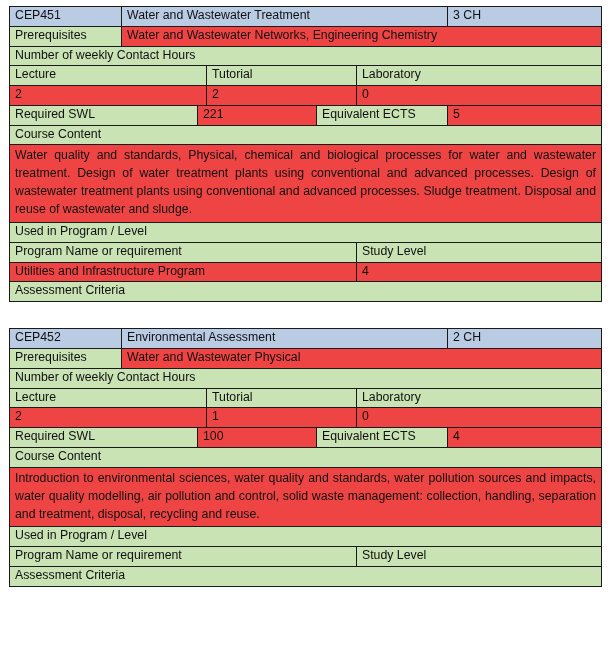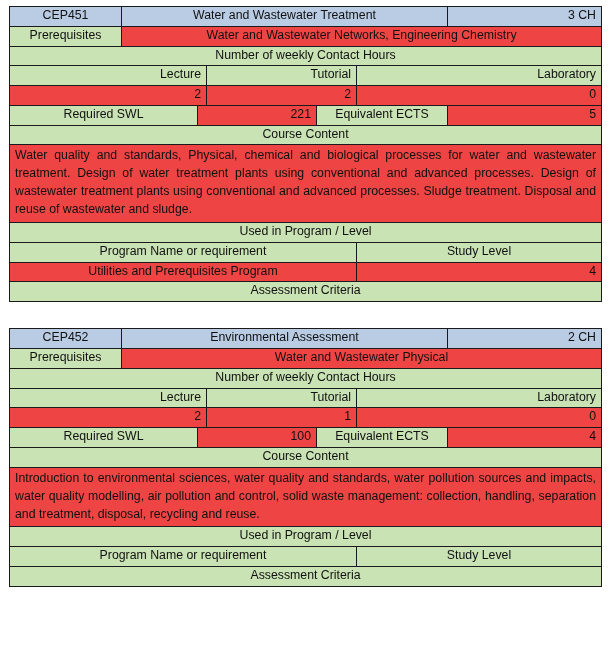--- a/index.html
+++ b/index.html
@@ -30,22 +30,22 @@
     border: 1px solid #1a1a1a;
     padding: 2px 5px 3px 5px;
     vertical-align: middle;
     height: 18px;
     box-sizing: border-box;
     background: #ef4444;
     word-wrap: break-word;
   }
   .hdr-blue { background: #b9cce4 !important; }
   .hdr-green { background: #c9e3b4 !important; }
-  .c { text-align: right; }
-  .l { text-align: center; }
+  .c { text-align: left; }
+  .l { text-align: left; }
   .content-cell {
     text-align: justify;
     text-justify: inter-word;
     line-height: 1.46;
     padding: 3px 6px 4px 6px;
     vertical-align: top;
   }
   .table-gap { height: 26px; }
 </style>
 </head>
@@ -115,21 +115,21 @@
     <tr>
       <td class="hdr-green l" colspan="12">Used in Program / Level</td>
     </tr>
 
     <tr>
       <td class="hdr-green l" colspan="8">Program Name or requirement</td>
       <td class="hdr-green l" colspan="4">Study Level</td>
     </tr>
 
     <tr>
-      <td class="l" colspan="8">Utilities and Prerequisites Program</td>
+      <td class="l" colspan="8">Utilities and Infrastructure Program</td>
       <td class="c" colspan="4">4</td>
     </tr>
 
     <tr>
       <td class="hdr-green l" colspan="12">Assessment Criteria</td>
     </tr>
 
 
   </tbody>
     </table>

